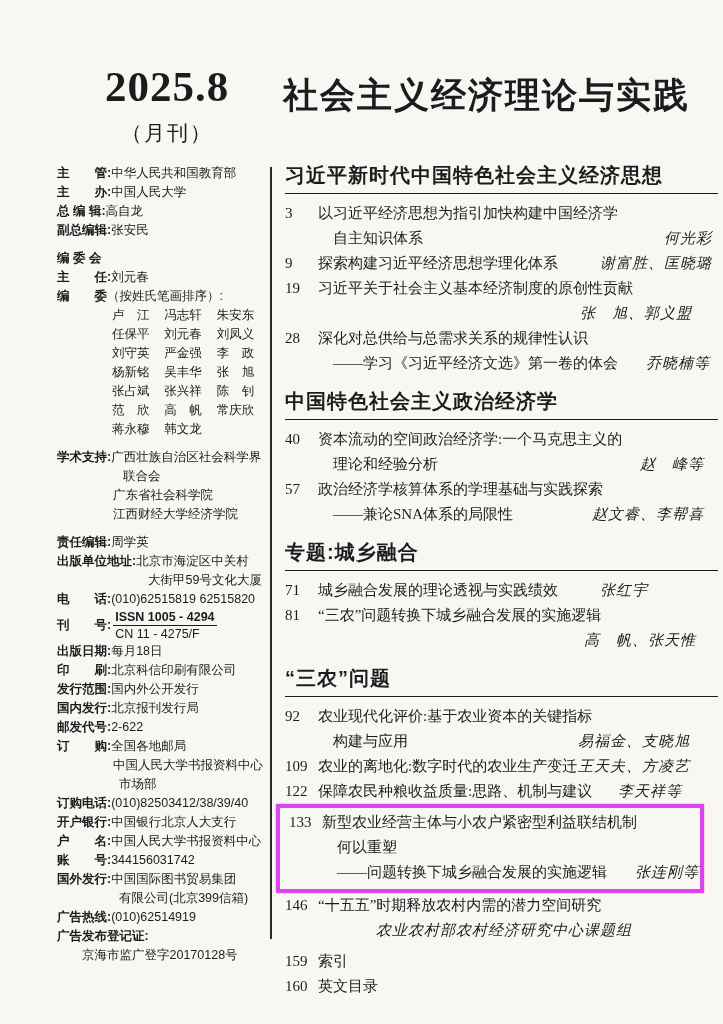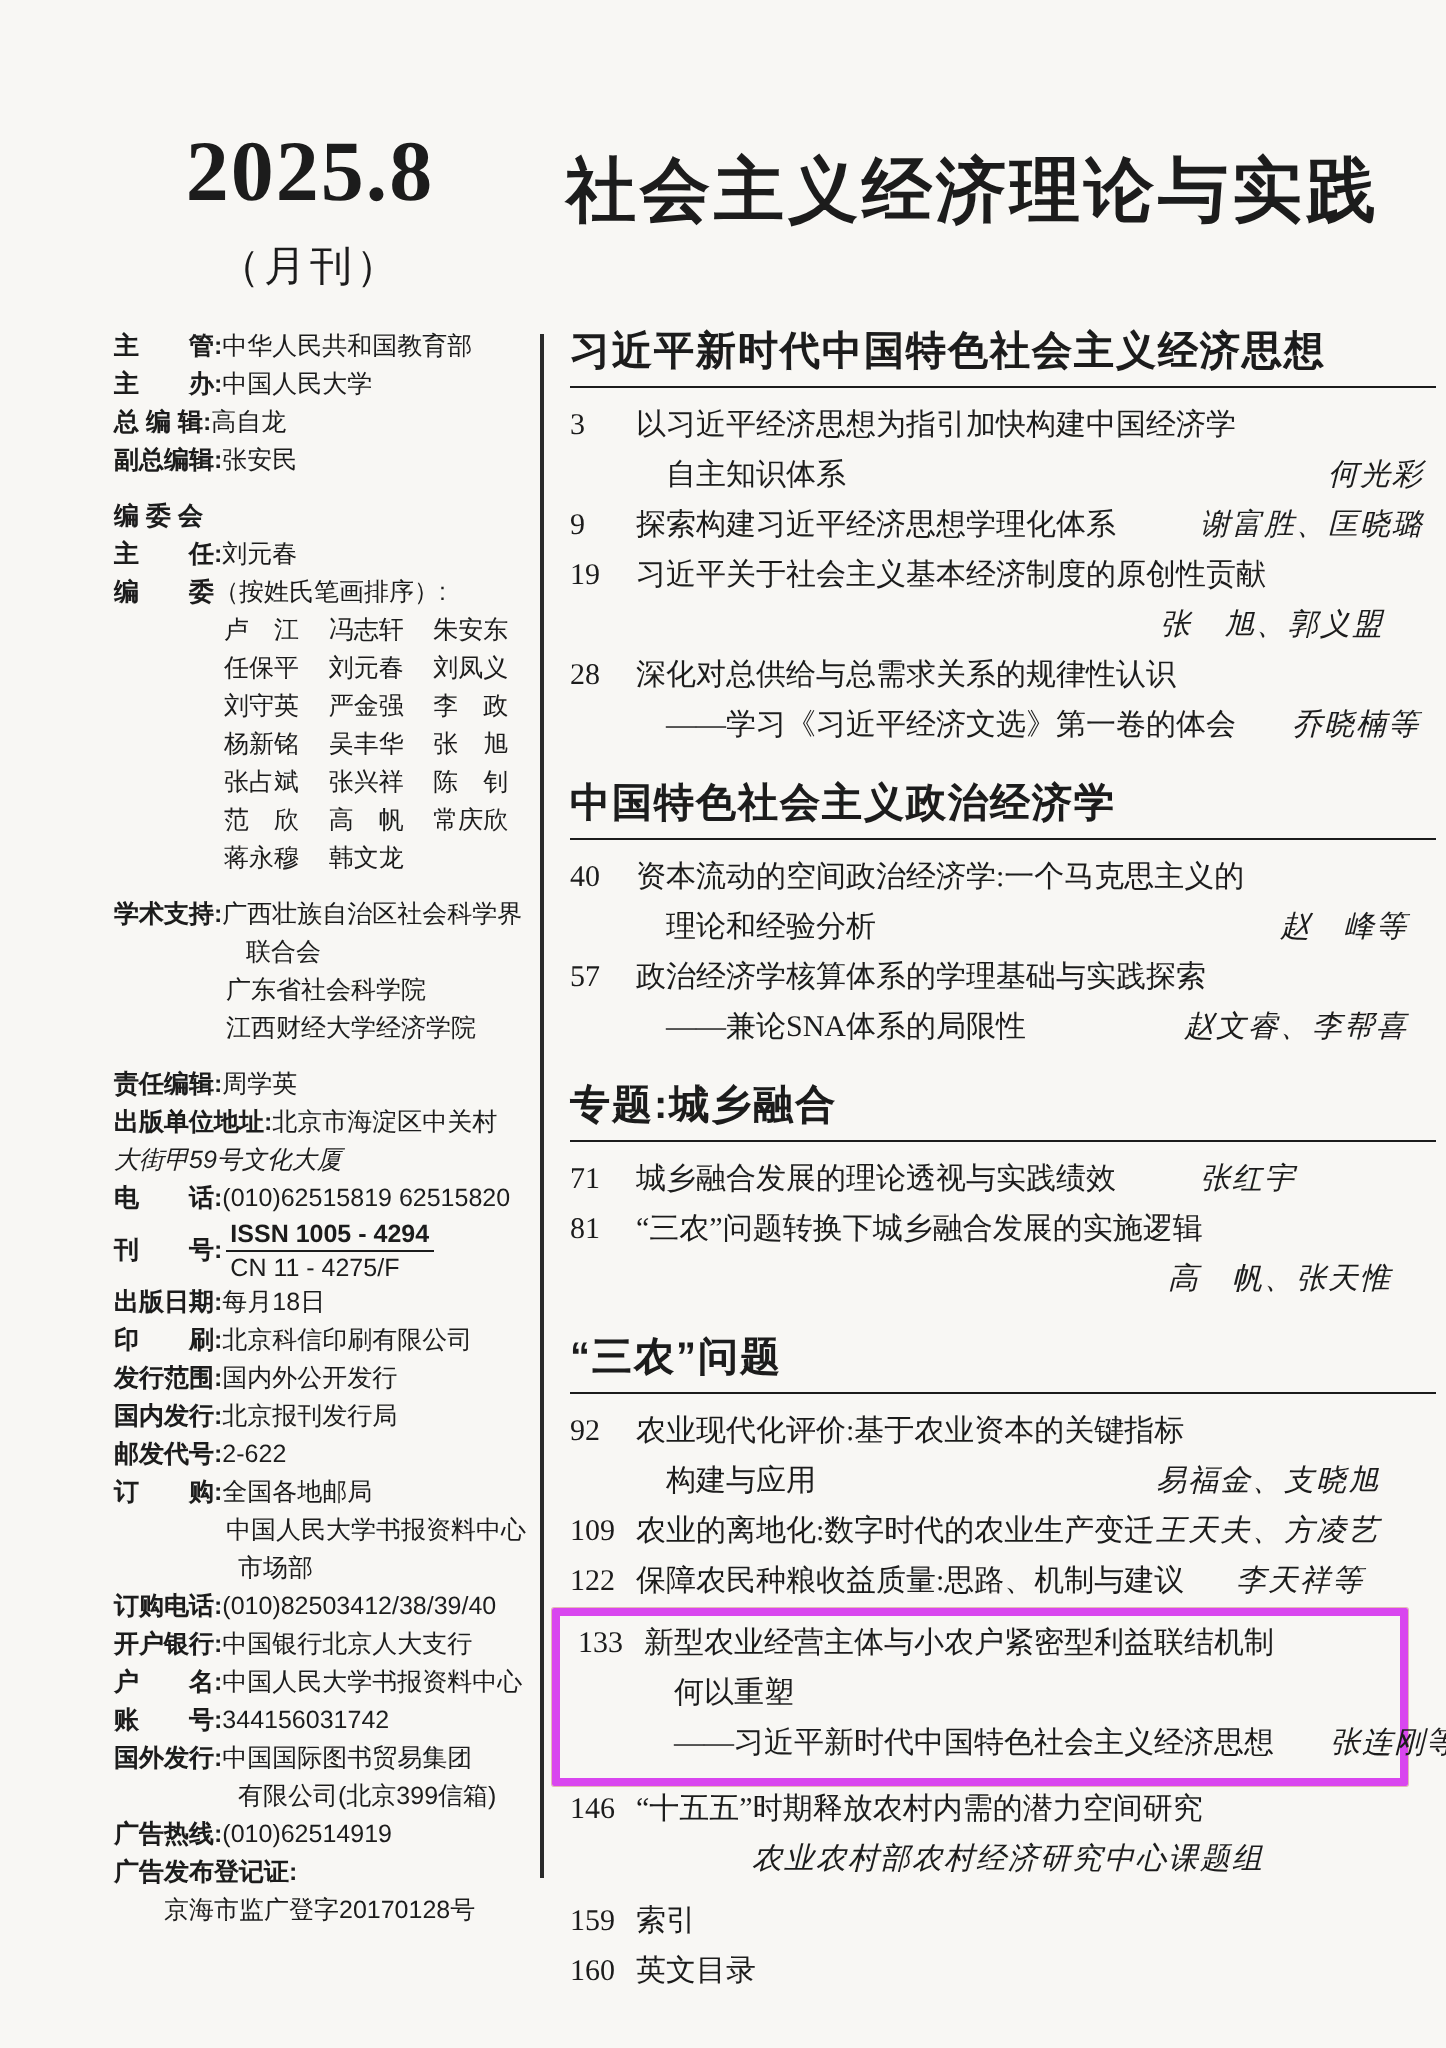--- a/index.html
+++ b/index.html
@@ -2,40 +2,40 @@
 <html><head>
 <meta charset="utf-8">
 <style>
   html,body{margin:0;padding:0;background:#d8d6d2;}
   .paper{
     position:relative;width:723px;height:1024px;margin:0 auto;
     background:#f8f7f4;overflow:hidden;
     font-family:"Liberation Serif", serif;color:#1c1c1c;
   }
   
-  .issue-block{position:absolute;left:60px;top:62px;width:190px;text-align:center;}
+  .issue-block{position:absolute;left:72px;top:62px;width:190px;text-align:center;}
   .issue-no{font-size:43px;font-weight:bold;letter-spacing:1px;font-family:"Liberation Serif",serif;}
   .issue-freq{font-size:21px;margin-top:8px;letter-spacing:2px;}
   .journal-title{
     position:absolute;left:283px;top:72px;width:440px;
     font-size:35px;font-weight:bold;letter-spacing:2px;white-space:nowrap;
     font-family:"Liberation Serif",serif;
   }
   
   .left-col{
     position:absolute;left:57px;top:164px;width:212px;
     font-family:"Liberation Sans",sans-serif;font-size:12.5px;line-height:19px;
   }
   .c-line{white-space:nowrap;}
   .c-label{font-weight:bold;}
   .gap{height:9px;}
   .ind56{margin-left:56px;}
   .ind62{margin-left:62px;}
   .ind66{margin-left:66px;}
-  .ind91{font-style:italic;}
+  .ind91{margin-left:91px;}
   .ind25{margin-left:25px;}
   .board-grid{margin-left:55px;}
   .board-row{display:flex;}
   .board-row span{width:66px;white-space:nowrap;}
   .issn-line{display:flex;align-items:center;}
   .issn-frac{display:inline-block;margin-left:2px;}
   .issn-top{border-bottom:1.2px solid #1c1c1c;padding:0 2px 0 2px;line-height:16px;font-weight:bold;}
   .issn-bot{padding:0 2px;line-height:16px;}
   
   .v-divider{position:absolute;left:270px;top:167px;width:1.5px;height:772px;background:#2a2a2a;}
@@ -302,21 +302,21 @@
         <div class="toc-item">
           <span class="pg">133</span>
           <div class="tx">
             <div class="line">
                 <span>新型农业经营主体与小农户紧密型利益联结机制</span>
               </div>
             <div class="line l-cont">
                 <span>何以重塑</span>
               </div>
             <div class="line l-cont pr6">
-                <span>——习近平新时代中国特色社会主义经济思想</span>
+                <span>——问题转换下城乡融合发展的实施逻辑</span>
                 <span class="au">张连刚等</span>
               </div>
           </div>
         </div>
       </div>
 
       <div class="toc-item">
         <span class="pg">146</span>
         <div class="tx">
           <div class="line">

